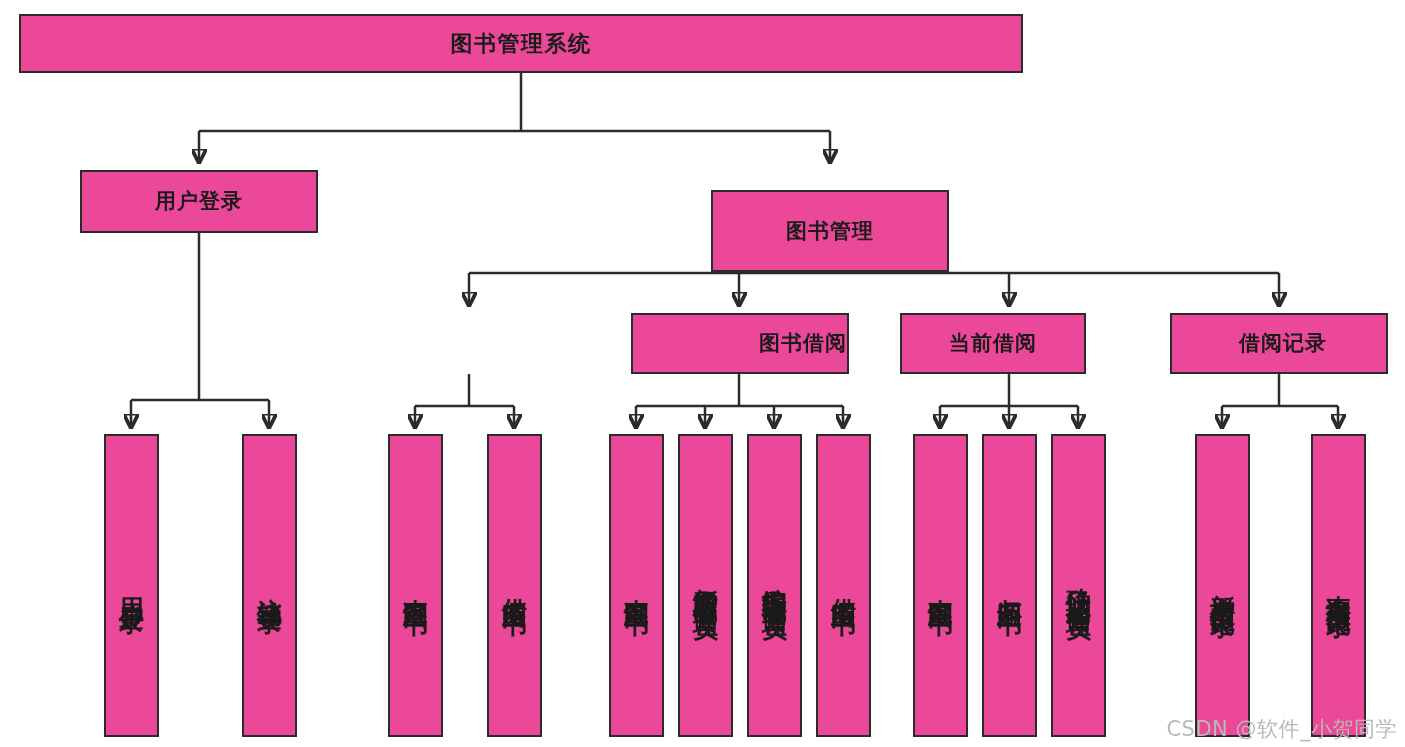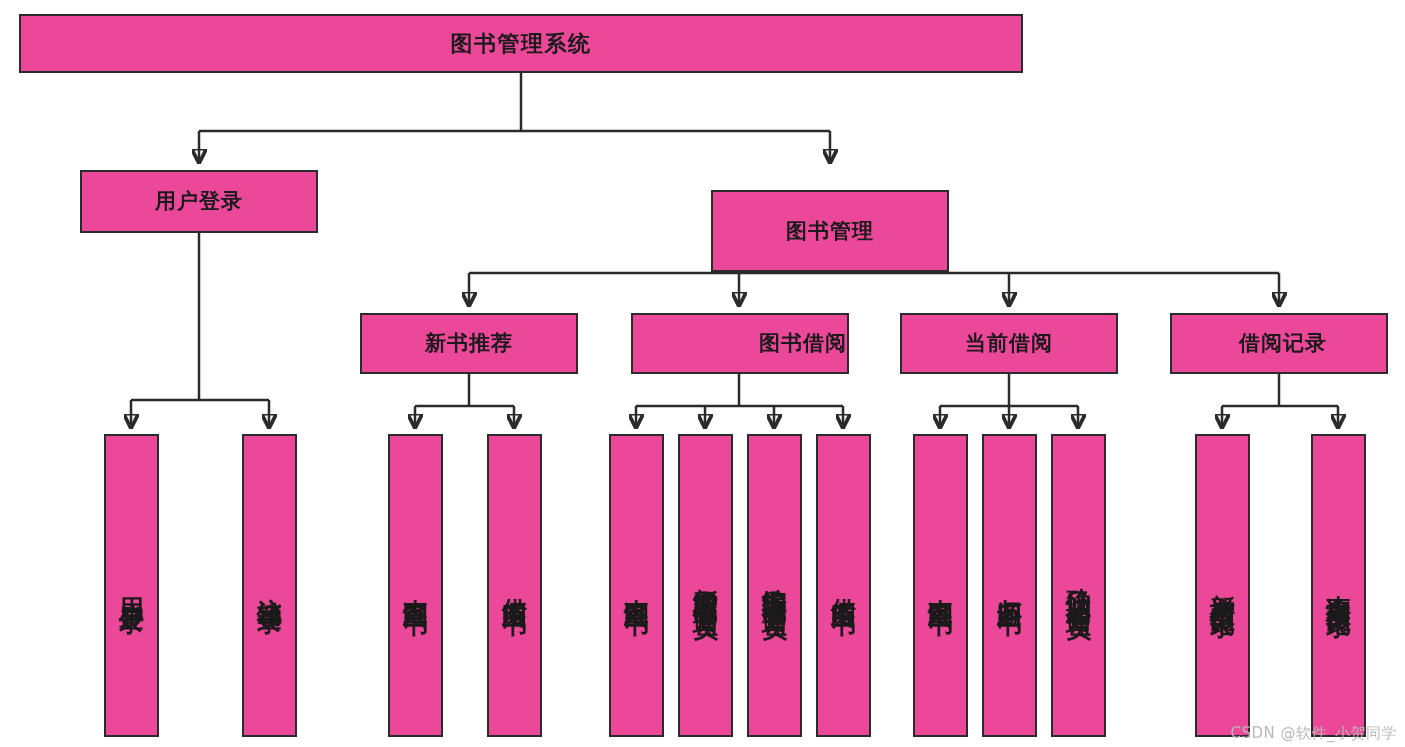--- a/index.html
+++ b/index.html
@@ -49,21 +49,21 @@
     text-orientation:upright;
     font-size:25px;
     line-height:1.08;
     letter-spacing:4px;
     white-space:nowrap;
   }
   .watermark{
     position:absolute;
     right:8px;
     bottom:4px;
-    font-size:15px;
+    font-size:21px;
     color:#b9b9b9;
     letter-spacing:0.5px;
     font-family:"DejaVu Sans","Liberation Sans",sans-serif;
     pointer-events:none;
   }
   svg.links{
     position:absolute;left:0;top:0;
     width:1405px;height:747px;
     pointer-events:none;
   }
@@ -130,27 +130,24 @@
     <span class="lbl">图书管理系统</span>
   </div>
 
   <div class="node h-node" style="left:80px;top:170px;width:238px;height:63px;">
     <span class="lbl">用户登录</span>
   </div>
   <div class="node h-node" style="left:711px;top:170px;width:238px;height:82px;margin-top:20px;">
     <span class="lbl">图书管理</span>
   </div>
 
-  <div class="node h-node" style="left:360px;top:313px;width:218px;height:61px;">
-    <span class="lbl">新书推荐</span>
-  </div>
   <div class="node h-node" style="left:631px;top:313px;width:218px;height:61px;justify-content:flex-end;">
     <span class="lbl">图书借阅</span>
   </div>
-  <div class="node h-node" style="left:900px;top:313px;width:218px;height:61px;">
+  <div class="node h-node" style="left:900px;top:313px;width:186px;height:61px;">
     <span class="lbl">当前借阅</span>
   </div>
   <div class="node h-node" style="left:1170px;top:313px;width:218px;height:61px;padding-left:8px;">
     <span class="lbl">借阅记录</span>
   </div>
 
   <div class="node v-node" style="left:104px;top:434px;width:55px;height:303px;">
     <span class="lbl">用户登录</span>
   </div>
   <div class="node v-node" style="left:242px;top:434px;width:55px;height:303px;">

